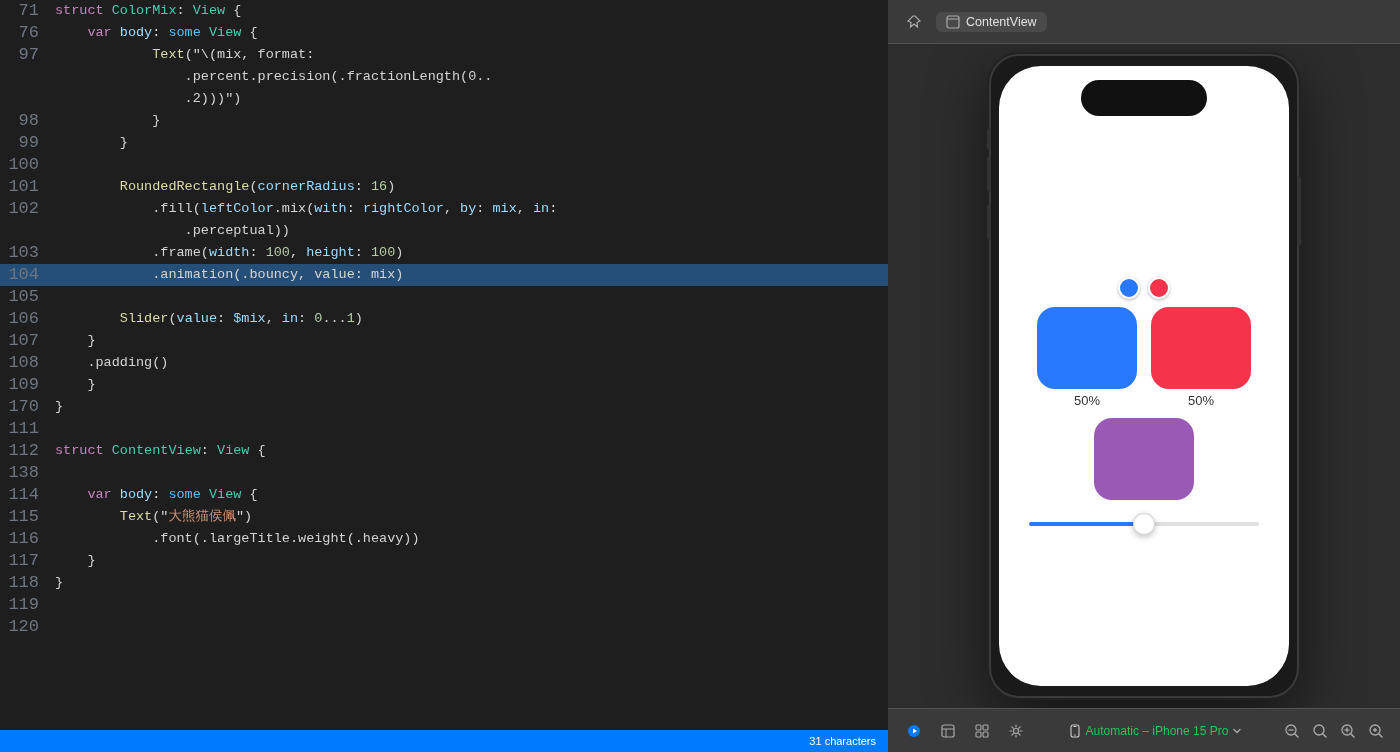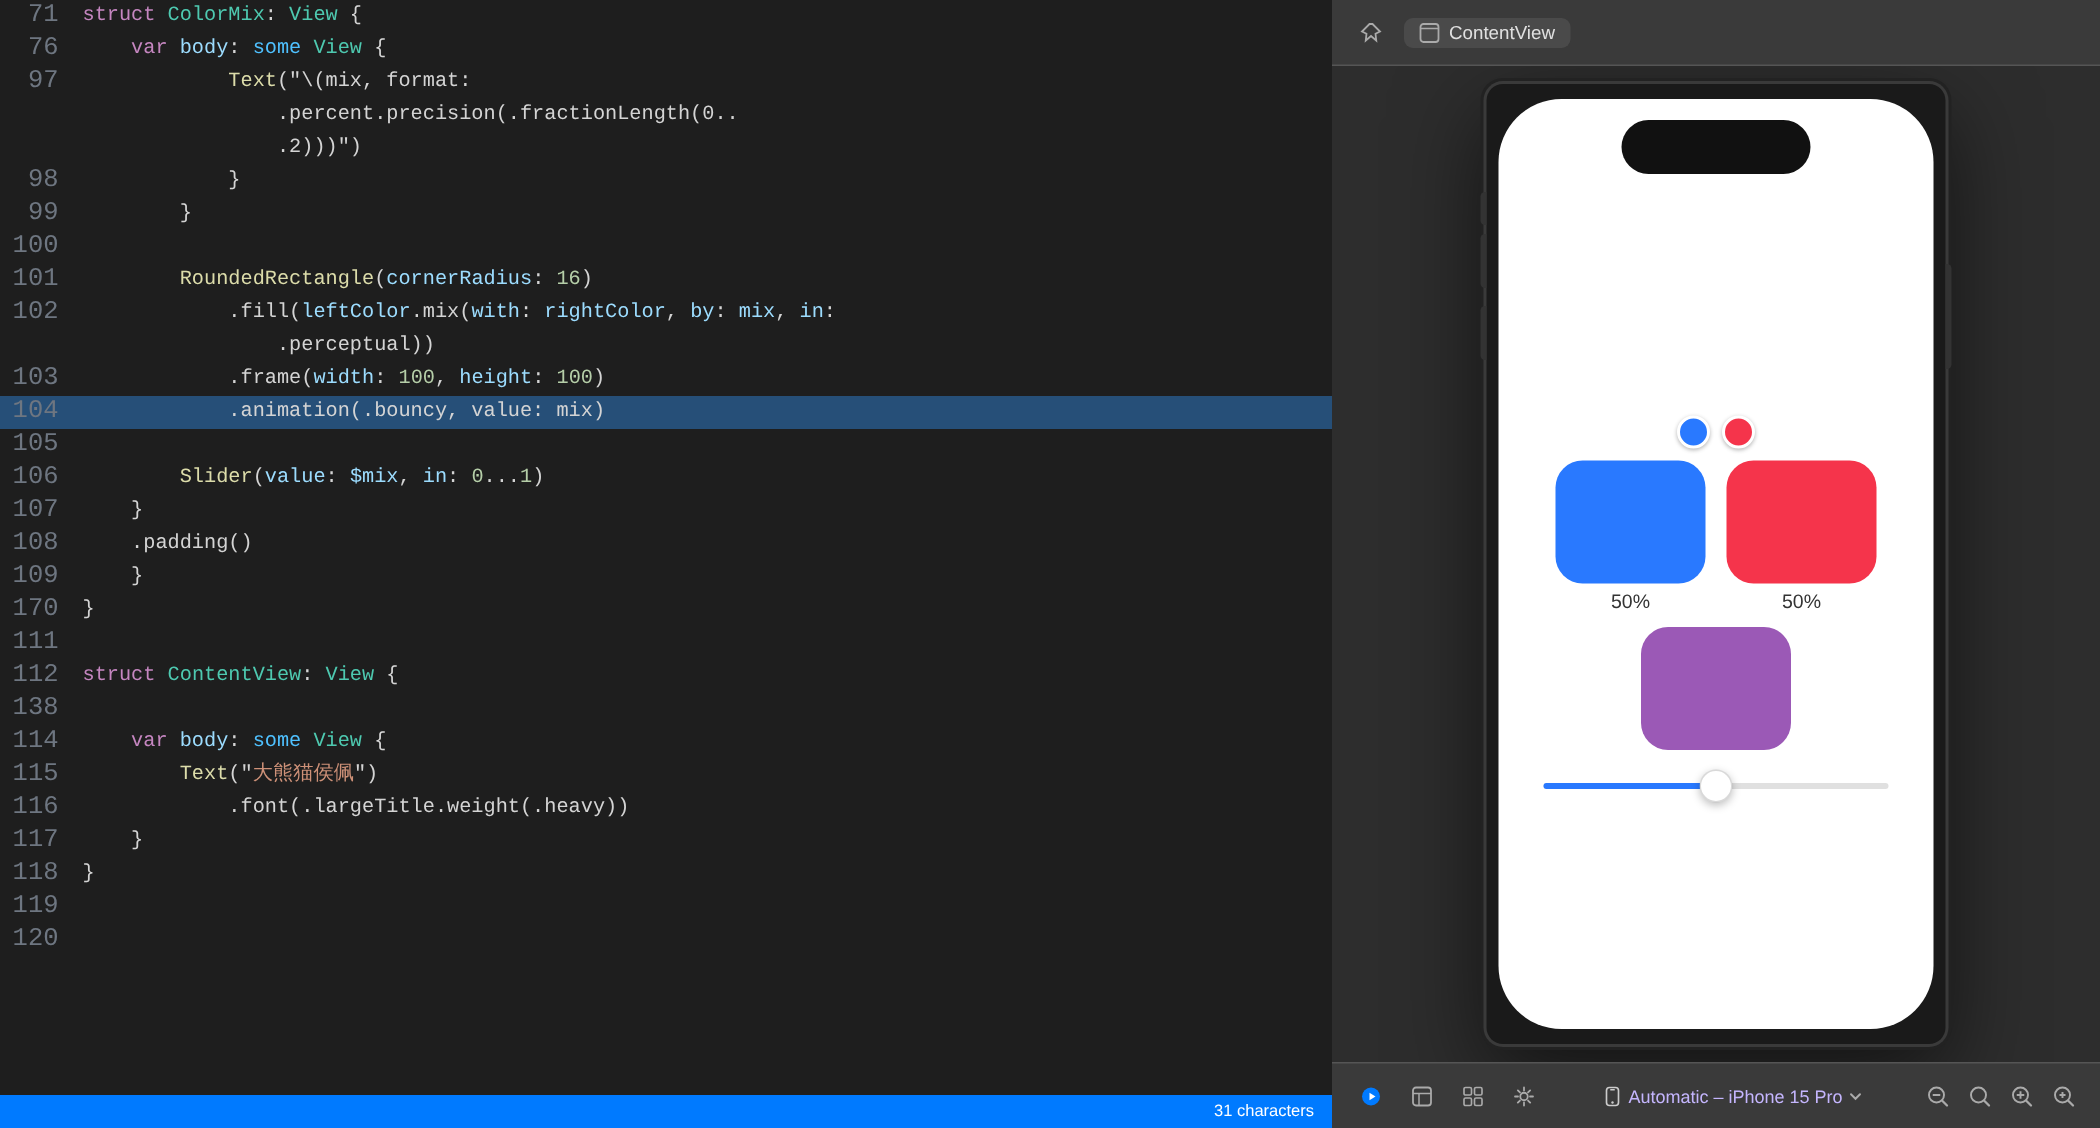--- a/index.html
+++ b/index.html
@@ -120,21 +120,21 @@
       justify-content: center;
       background: #2d2d2d;
       overflow: hidden;
     }
 
     
     #iphone-frame {
       width: 306px;
       height: 640px;
       background: #1a1a1a;
-      border-radius: 11px;
+      border-radius: 28px;
       position: relative;
       box-shadow:
         0 0 0 2px #3a3a3a,
         0 0 0 4px #222,
         0 20px 60px rgba(0,0,0,0.6);
     }
 
     #iphone-screen {
       position: absolute;
       top: 10px;
@@ -341,21 +341,21 @@
       color: #ccc;
       font-size: 14px;
     }
     .bottom-icon-btn.active { color: #007aff; }
 
     #device-selector {
       display: flex;
       align-items: center;
       gap: 4px;
       font-size: 12px;
-      color: #c4b5fd;
+      color: #22c55e;
       cursor: pointer;
       padding: 3px 8px;
       border-radius: 5px;
     }
 
     #zoom-controls {
       display: flex;
       align-items: center;
       gap: 4px;
     }

